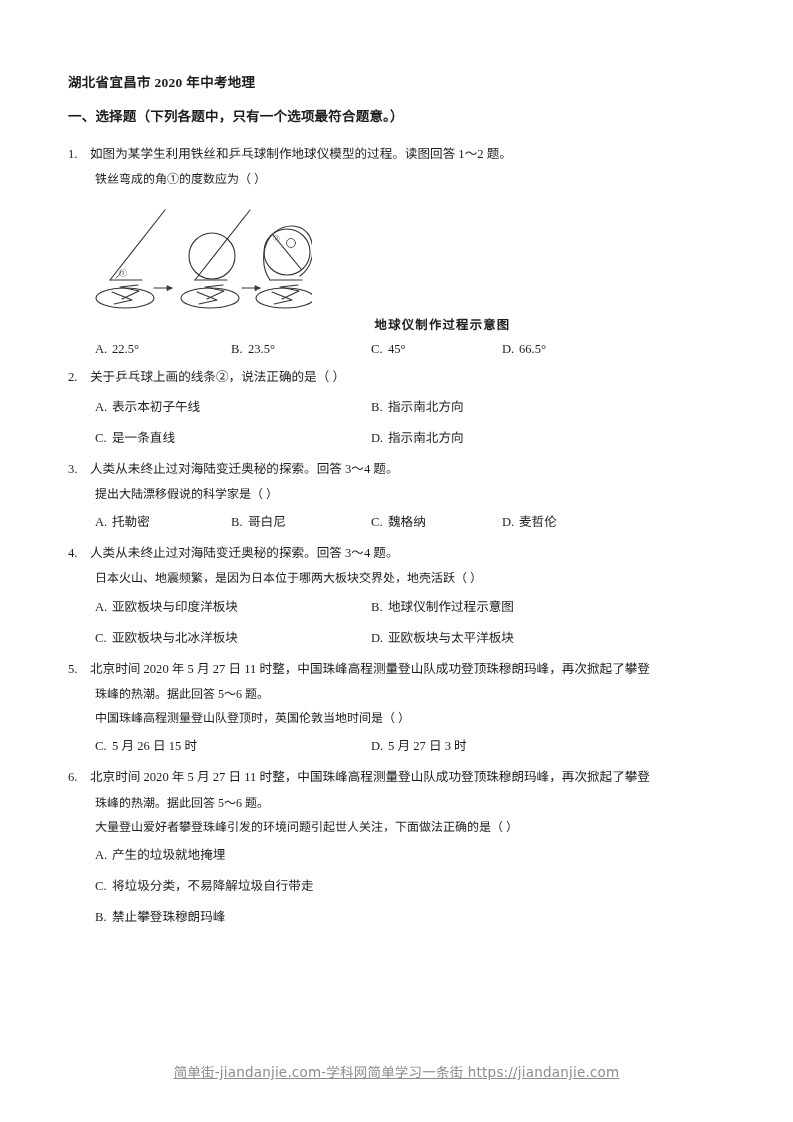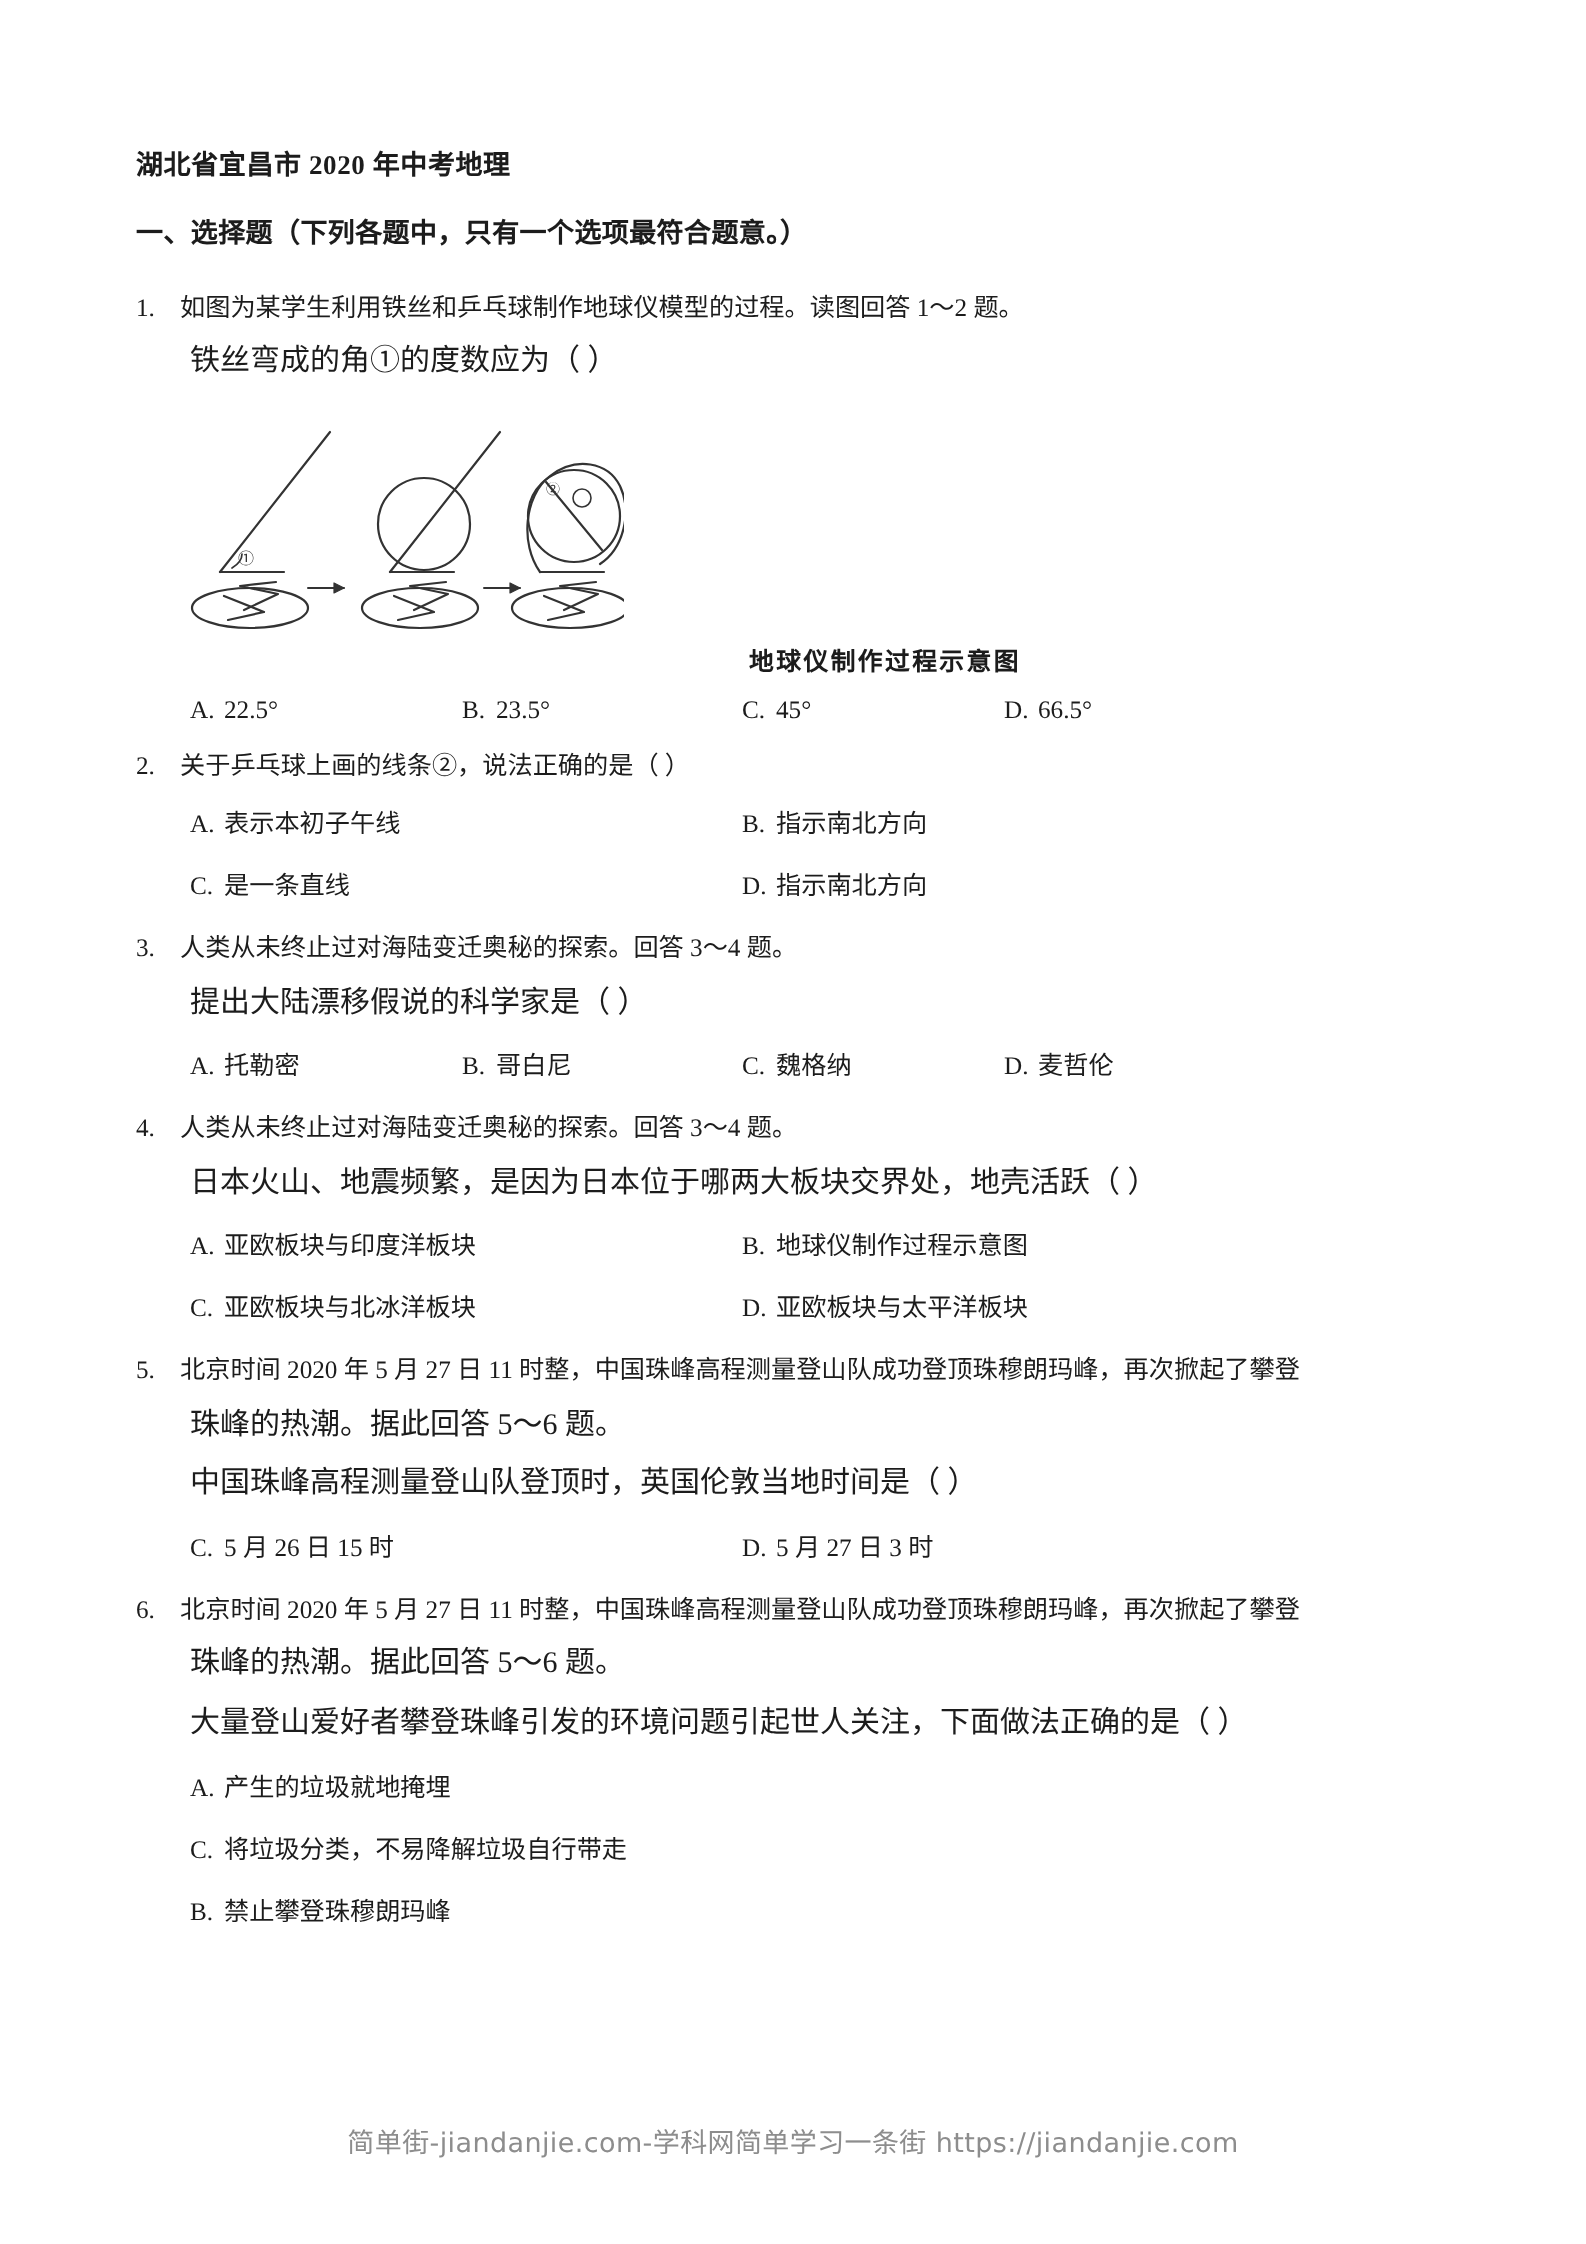--- a/index.html
+++ b/index.html
@@ -57,21 +57,21 @@
     padding-left: 22px;
     position: relative;
   }
   .q-num {
     position: absolute;
     left: 0;
     top: 0;
     font-size: 12.6px;
   }
   .q-sub {
-    font-size: 15px;
+    font-size: 12px;
     line-height: 1.85;
     margin: 0 0 2px 0;
     padding-left: 27px;
   }
 
   
   .opts {
     margin: 0;
     padding: 0;
     list-style: none;
@@ -127,20 +127,21 @@
     position: absolute;
     left: 0;
     top: 1063px;
     width: 793px;
     text-align: center;
     font-family: "DejaVu Sans", "Liberation Sans", sans-serif;
     font-size: 13.5px;
     color: #8d8d8d;
     letter-spacing: 0.2px;
     line-height: 1.4;
+    text-decoration: underline;
   }
 </style>
 </head>
 <body>
 
 <div class="page">
   <div class="content">
 
     <h1 class="doc-title">湖北省宜昌市 2020 年中考地理</h1>
     <h2 class="section-title">一、选择题（下列各题中，只有一个选项最符合题意。）</h2>

